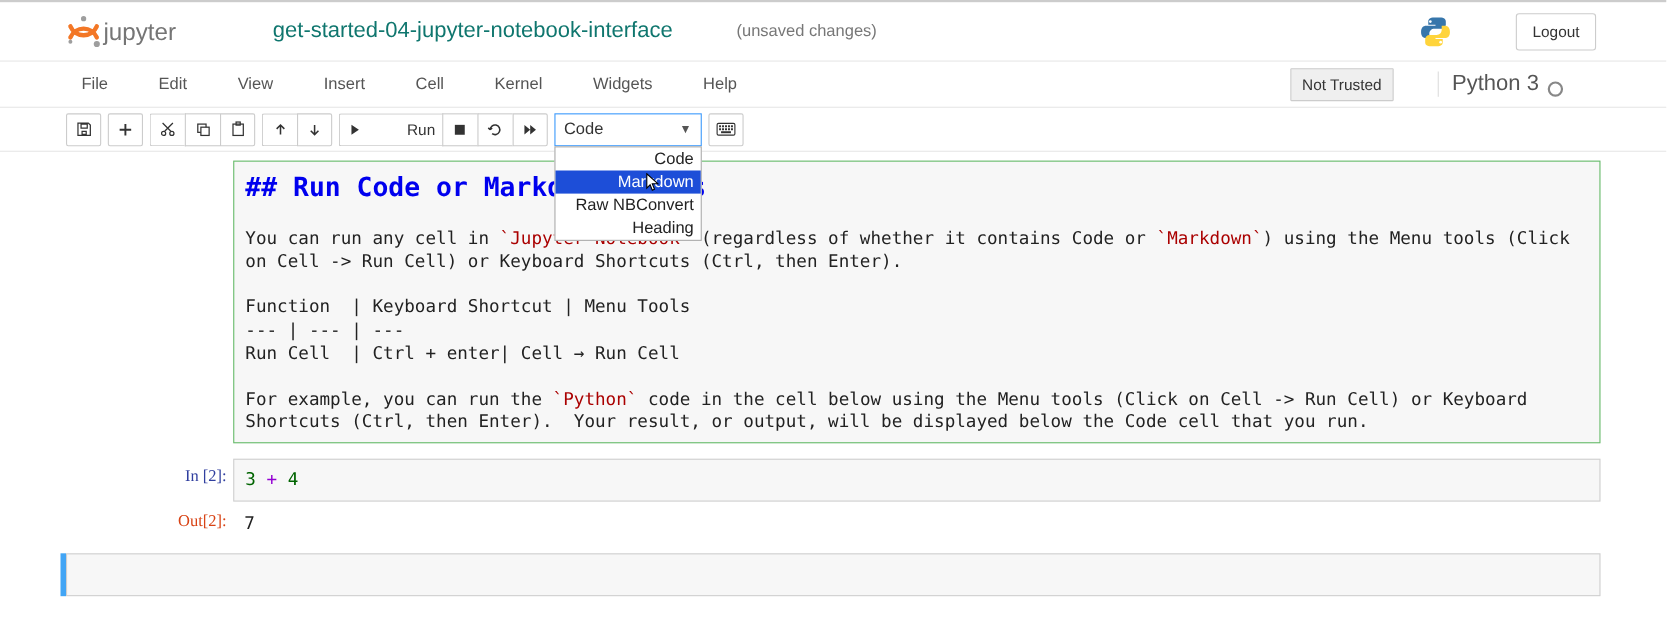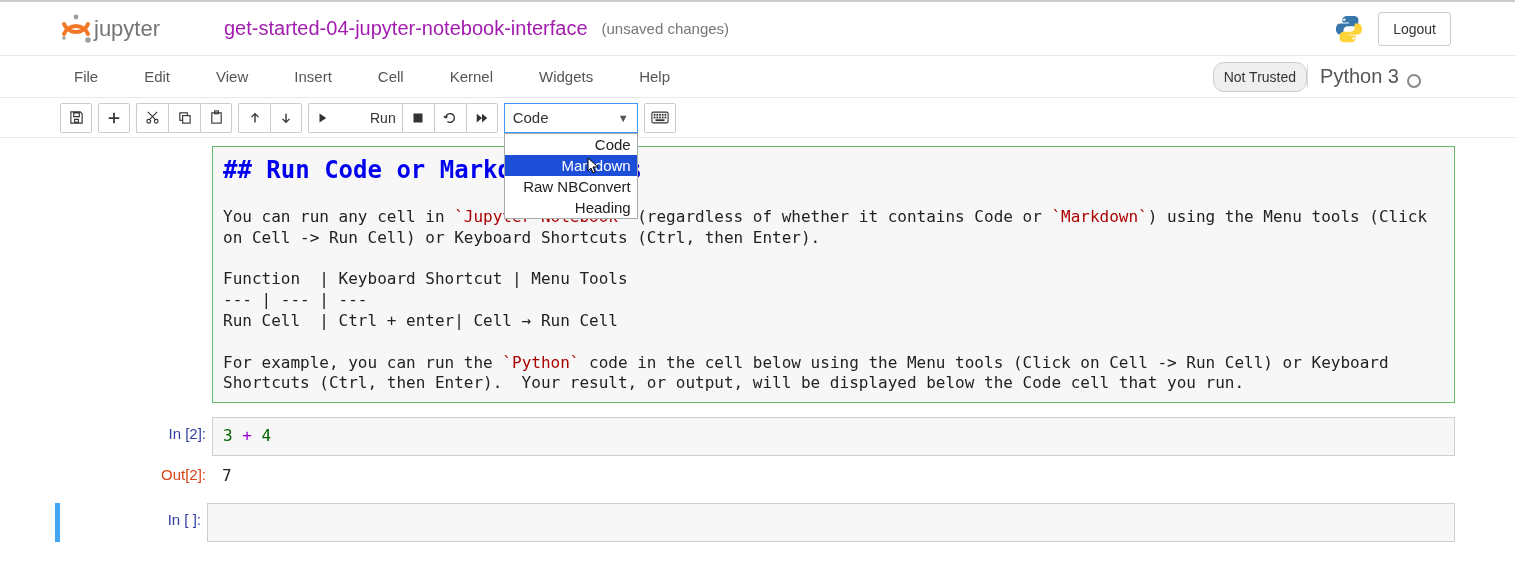--- a/index.html
+++ b/index.html
@@ -12,32 +12,32 @@
     height: 563px;
     overflow: hidden;
   }
   .topline { height: 2px; background: #ccc; }
   .header {
     display: flex;
     align-items: center;
     padding: 4px 12px 4px 60px;
     border-bottom: 1px solid #e7e7e7;
     height: 54px;
+    gap: 44px;
   }
   .logo {
     display: flex;
     align-items: center;
     gap: 6px;
     margin-right: 14px;
   }
   .logo-img { width: 130px; height: 34px; }
   .nb-title {
     font-size: 20px;
-    color: #a21caf;
-    margin-left: 20px;
+    color: #0f766e;
   }
   .nb-status {
     font-size: 15px;
     color: #777;
     margin-left: 14px;
   }
   .header-spacer { flex: 1; }
   .py-logo {
     width: 30px; height: 30px;
     margin-right: 14px;
@@ -62,24 +62,25 @@
   .menubar .menu-item {
     padding: 10px 14px;
     font-size: 15px;
     color: #555;
     cursor: pointer;
     margin-right: 18px;
   }
   .menubar-spacer { flex: 1; }
   .not-trusted {
     border: 1px solid #ccc;
-    border-radius: 11px;
+    border-radius: 1px;
     padding: 6px 10px;
     font-size: 14px;
     color: #333;
+    margin-right: 40px;
   }
   .kernel-indicator {
     display: flex;
     align-items: flex-end;
     gap: 8px;
     font-size: 20px;
     color: #555;
     border-left: 1px solid #ddd;
     padding-left: 12px;
     margin-right: 34px;
@@ -163,21 +164,21 @@
   .cell {
     display: flex;
     align-items: flex-start;
     margin-bottom: 2px;
   }
   .cell.markdown .prompt { width: 152px; }
   .prompt {
     width: 152px;
     text-align: right;
     padding: 8px 6px 0 0;
-    font-family: Liberation Sans, sans-serif;
+    font-family: Liberation Serif, serif;
     font-size: 15px;
     flex-shrink: 0;
   }
   .prompt.in  { color: #303F9F; }
   .prompt.out { color: #D84315; }
   .input-area {
     flex: 1;
     border: 1px solid #cfcfcf;
     background: #f7f7f7;
     padding: 8px 10px;
@@ -392,17 +393,16 @@
     <div class="input-area"><span class="code-num">3</span><span class="code-op"> + </span><span class="code-num">4</span></div>
   </div>
   <div class="cell">
     <div class="prompt out">Out[2]:</div>
     <div class="output-area">7</div>
   </div>
 
   <div style="height:8px"></div>
 
   <div class="cell active-cell">
-    <div class="prompt in">In [ ]:</div>
     <div class="input-area" style="min-height:32px;">&nbsp;</div>
   </div>
 
 </div>
 
 </body></html>

